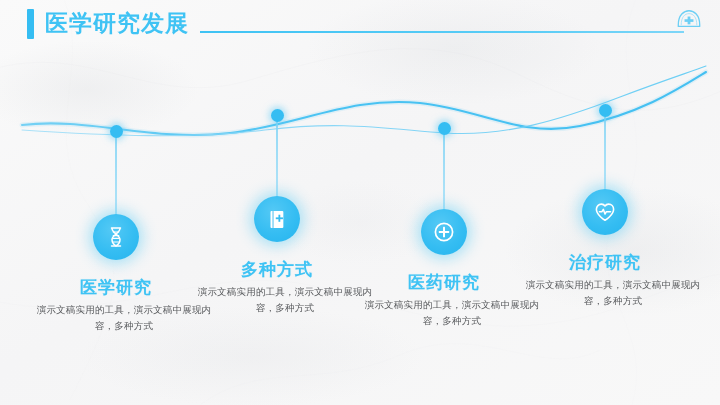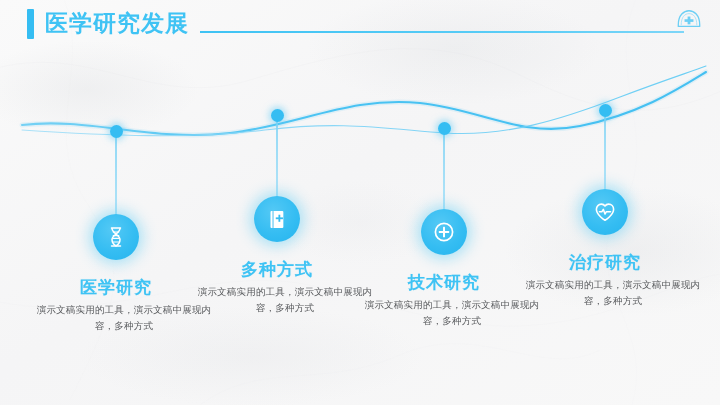--- a/index.html
+++ b/index.html
@@ -241,21 +241,21 @@
   <div class="item-title" style="left:277px; top:258px;">多种方式</div>
   <div class="item-body" style="left:285px; top:284px;">演示文稿实用的工具，演示文稿中展现内容，多种方式</div>
 
   <div class="badge" style="left:444px; top:209px;">
     <svg viewBox="0 0 24 24" width="24" height="24">
       <circle cx="12" cy="12" r="8.6" fill="none" stroke="#ffffff" stroke-width="1.7"></circle>
       <rect x="11.0" y="6.8" width="2.0" height="10.4" rx="0.5" fill="#ffffff"></rect>
       <rect x="6.8" y="11.0" width="10.4" height="2.0" rx="0.5" fill="#ffffff"></rect>
     </svg>
   </div>
-  <div class="item-title" style="left:444px; top:271px;">技术研究</div>
+  <div class="item-title" style="left:444px; top:271px;">医药研究</div>
   <div class="item-body" style="left:452px; top:297px;">演示文稿实用的工具，演示文稿中展现内容，多种方式</div>
 
   <div class="badge" style="left:605px; top:189px;">
     <svg viewBox="0 0 24 24" width="24" height="24">
       <path d="M12 20.3 C 12 20.3 3.4 15.2 3.4 9.3 C 3.4 6.3 5.7 4.1 8.4 4.1
                C 10.1 4.1 11.3 5.0 12 6.0 C 12.7 5.0 13.9 4.1 15.6 4.1
                C 18.3 4.1 20.6 6.3 20.6 9.3 C 20.6 15.2 12 20.3 12 20.3 Z" fill="none" stroke="#ffffff" stroke-width="1.6" stroke-linejoin="round"></path>
       <path d="M6.4 11.7 H9.0 L10.3 9.3 L12.0 14.0 L13.4 11.7 H17.6" fill="none" stroke="#ffffff" stroke-width="1.5" stroke-linecap="round" stroke-linejoin="round"></path>
     </svg>
   </div>

